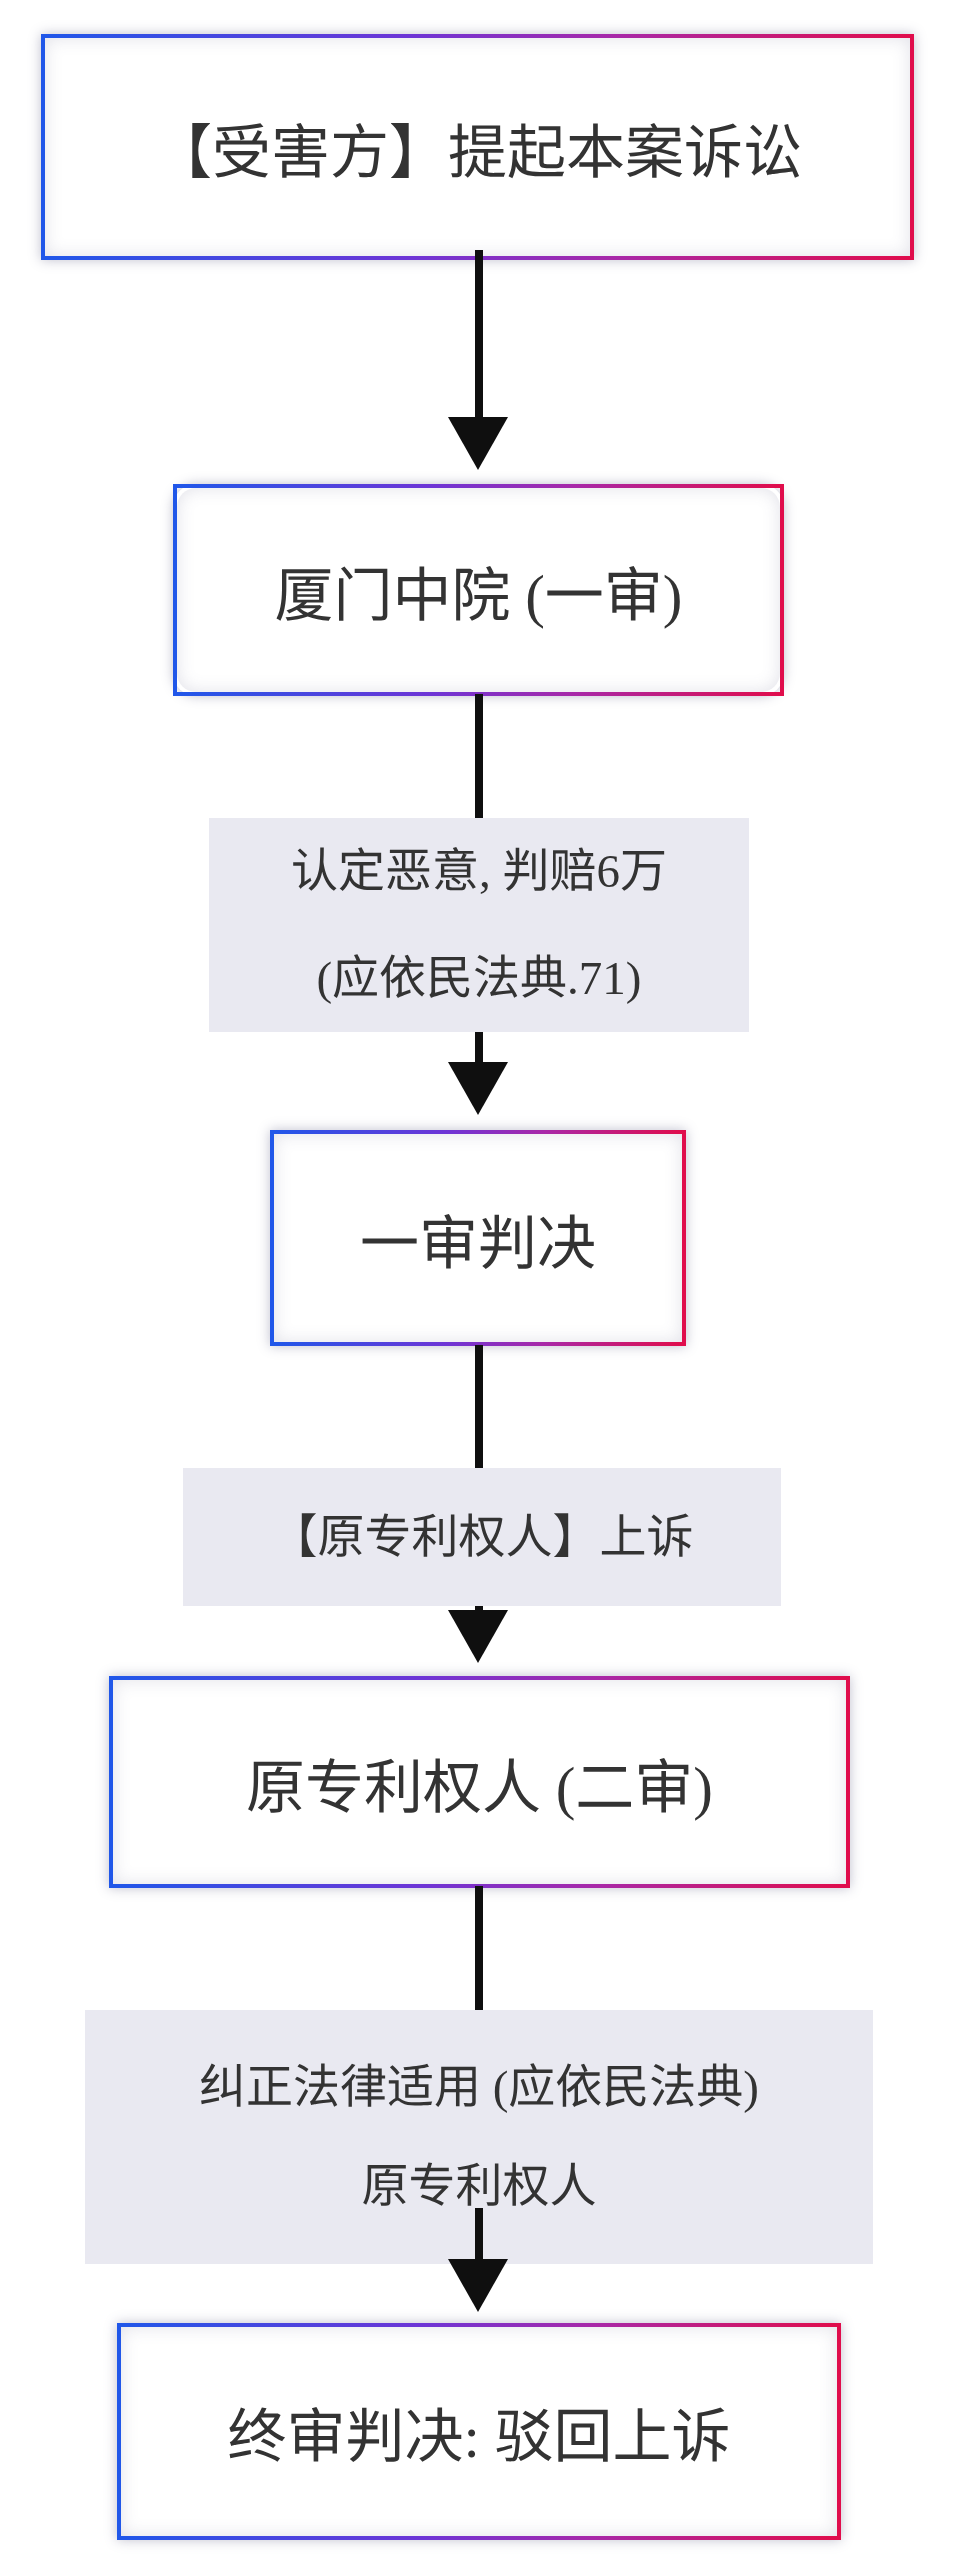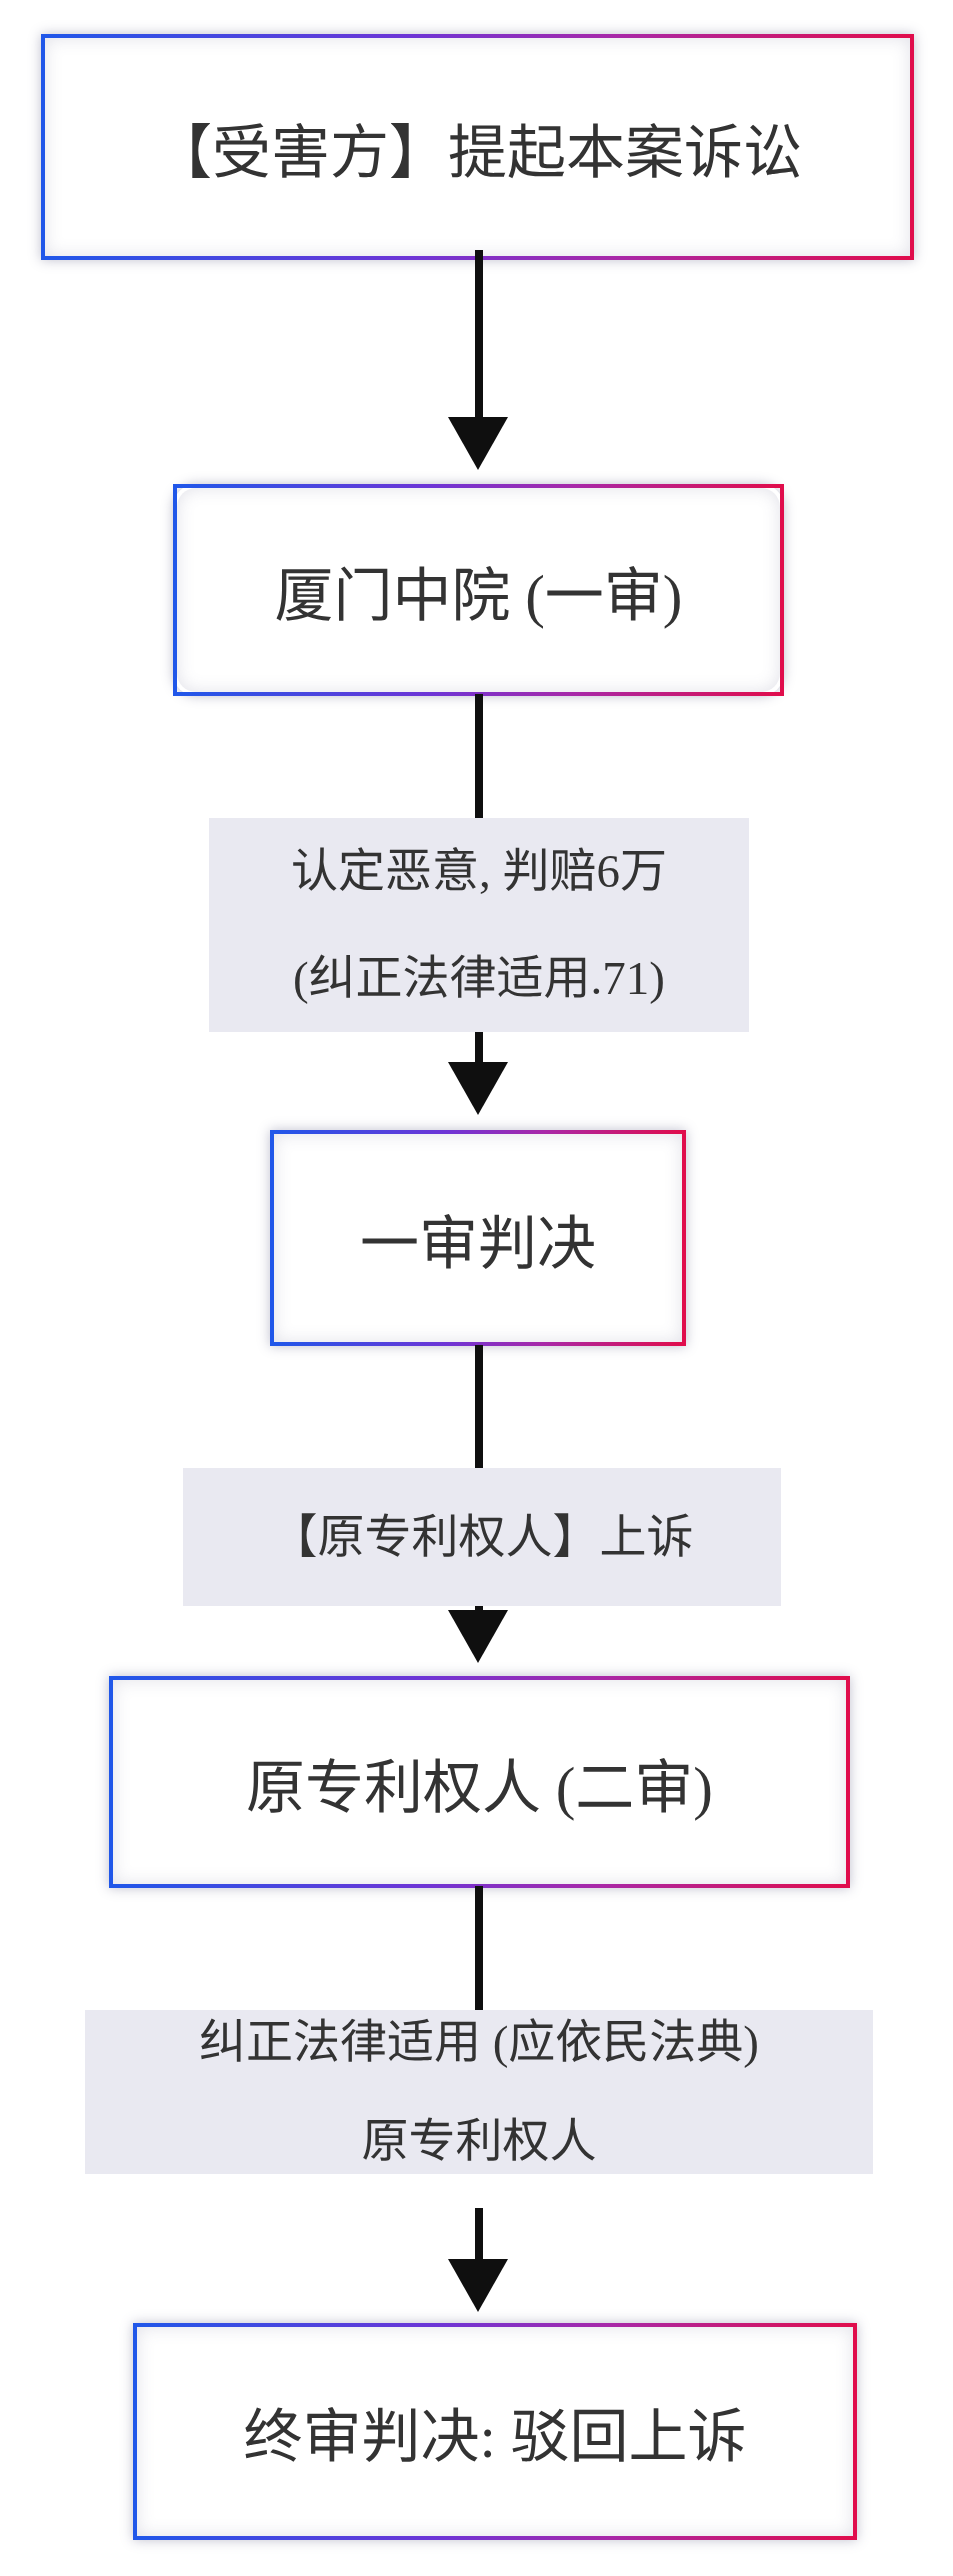--- a/index.html
+++ b/index.html
@@ -68,27 +68,27 @@
     display: flex;
     flex-direction: column;
     justify-content: center;
     white-space: nowrap;
   }
   .edge-label span { display: block; }
   .el-1 { left: 209px; top: 818px; width: 540px; height: 214px; }
   .el-1 span { line-height: 107px; }
   .el-2 { left: 183px; top: 1468px; width: 598px; height: 138px; justify-content: flex-end; }
   .el-2 span { line-height: 138px; }
-  .el-3 { left: 85px; top: 2010px; width: 788px; height: 164px; }
+  .el-3 { left: 85px; top: 2010px; width: 788px; height: 254px; }
   .el-3 span { line-height: 99px; }
   .n-1 { left: 41px;  top: 34px;   width: 873px; height: 226px; }
   .n-2 { left: 173px; top: 484px;  width: 611px; height: 212px; border-radius: 23px; }
   .n-3 { left: 270px; top: 1130px; width: 416px; height: 216px; }
   .n-4 { left: 109px; top: 1676px; width: 741px; height: 212px; }
-  .n-5 { left: 133px; top: 2323px; width: 724px; height: 217px; }
+  .n-5 { left: 117px; top: 2323px; width: 724px; height: 217px; }
   .l-1 { top: 250px;  height: 167px; }
   .l-2 { top: 694px;  height: 125px; }
   .l-3 { top: 1032px; height: 31px; }
   .l-4 { top: 1345px; height: 124px; }
   .l-5 { top: 1606px; height: 5.7px; }
   .l-6 { top: 1886px; height: 124px; }
   .l-7 { top: 2208px; height: 53px; }
   .a-1 { top: 417px; }
   .a-2 { top: 1062px; }
   .a-3 { top: 1610px; }
@@ -107,21 +107,21 @@
   <div class="arrowhead a-1"></div>
 
   <div class="node n-2">
     <span>厦门中院 (一审)</span>
   </div>
 
   <div class="vline l-2"></div>
 
   <div class="edge-label el-1">
     <span>认定恶意, 判赔6万</span>
-    <span>(纠正法律适用.71)</span>
+    <span>(应依民法典.71)</span>
   </div>
 
   <div class="vline l-3"></div>
   <div class="arrowhead a-2"></div>
 
   <div class="node n-3">
     <span>一审判决</span>
   </div>
 
   <div class="vline l-4"></div>

